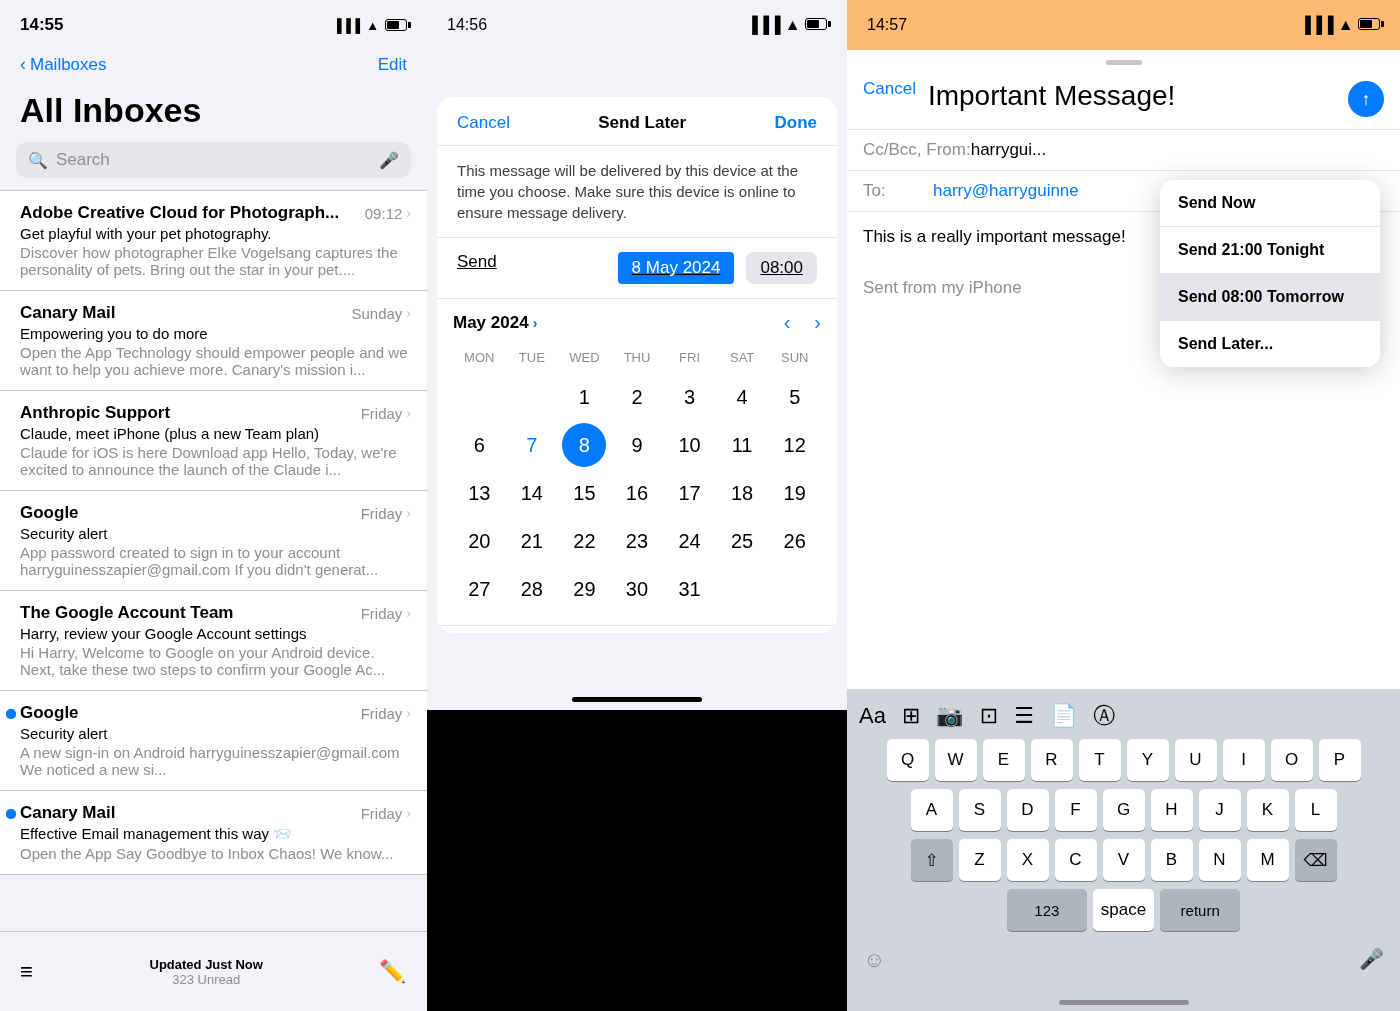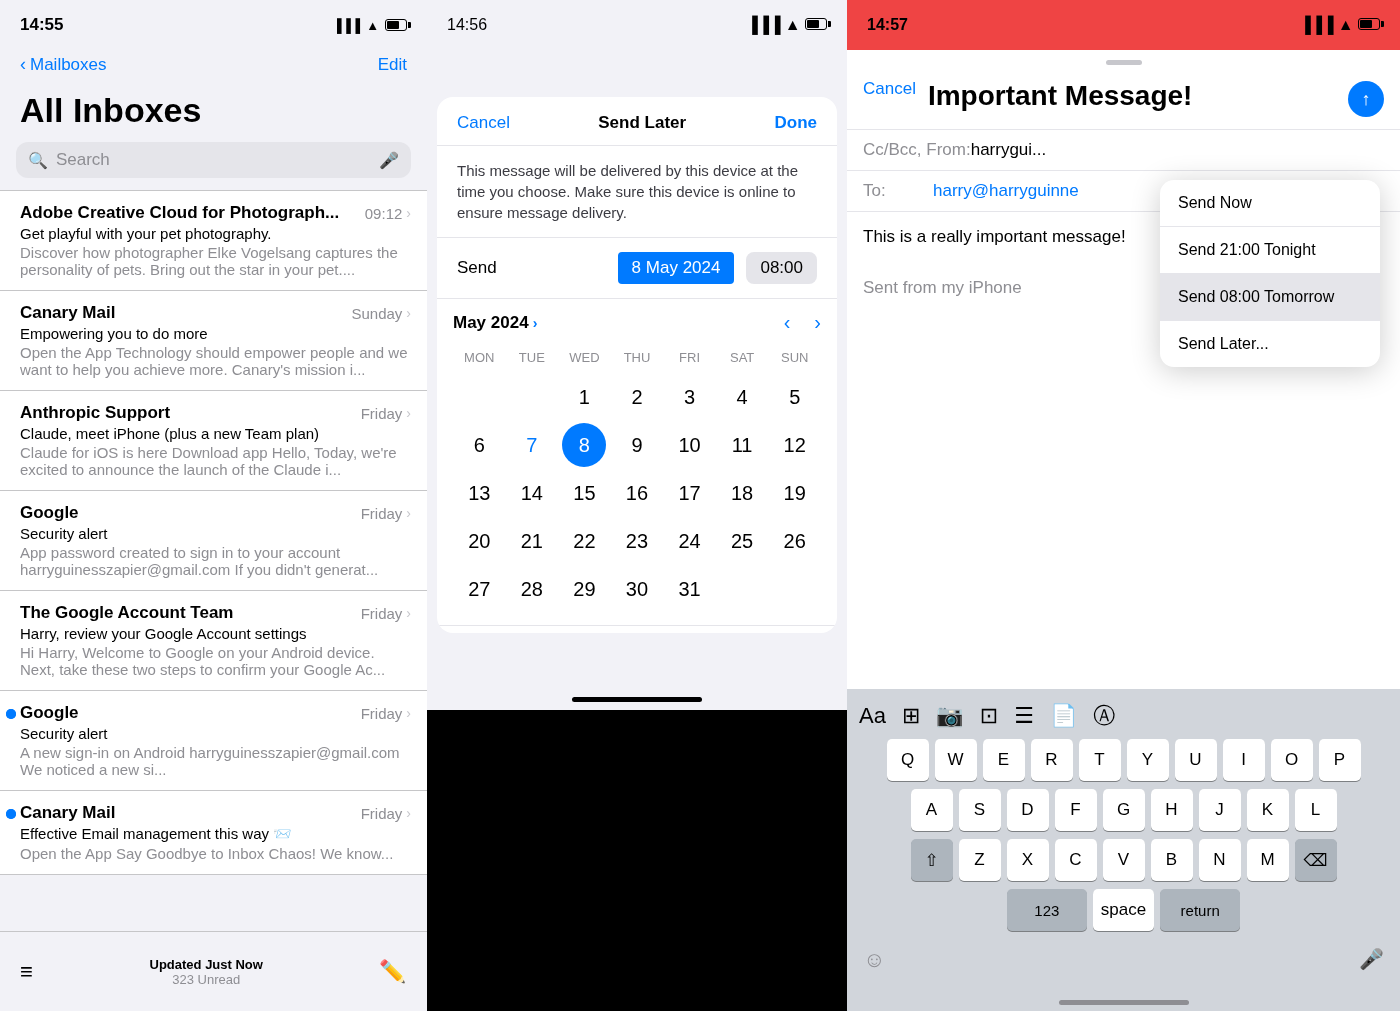--- a/index.html
+++ b/index.html
@@ -248,24 +248,25 @@
     .modal-description {
       padding: 14px 20px;
       font-size: 15px;
       color: #3c3c43;
       line-height: 1.4;
       border-bottom: 0.5px solid #e5e5ea;
     }
 
     .send-row {
       display: flex;
-      align-items: center;
+      align-items: flex-start;
       padding: 14px 20px;
       gap: 12px;
       border-bottom: 0.5px solid #e5e5ea;
+      text-decoration: underline;
     }
     .send-row .send-label {
       font-size: 17px;
       color: #000;
       flex: 1;
     }
     .date-pill {
       background: #007aff;
       color: #fff;
       padding: 6px 14px;
@@ -380,22 +381,21 @@
       display: flex;
       flex-direction: column;
     }
 
     .p3-status-bar {
       height: 50px;
       display: flex;
       align-items: center;
       justify-content: space-between;
       padding: 0 20px;
-      background: #ef4444;
-      font-weight: bold;
+      background: #fdba74;
     }
 
     .compose-sheet {
       background: #fff;
       border-radius: 16px 16px 0 0;
       flex: 1;
       display: flex;
       flex-direction: column;
       overflow: hidden;
       margin: 0;
@@ -418,21 +418,21 @@
     .compose-cancel {
       color: #007aff;
       font-size: 17px;
     }
     .compose-title-area {
       flex: 1;
       padding: 0 12px;
     }
     .compose-title {
       font-size: 28px;
-      font-weight: 700;
+      font-weight: 400;
       color: #000;
       line-height: 1.2;
     }
     .compose-send-btn {
       width: 36px;
       height: 36px;
       background: #007aff;
       border-radius: 50%;
       display: flex;
       align-items: center;
@@ -487,20 +487,21 @@
       width: 220px;
       overflow: hidden;
       z-index: 100;
     }
     .dropdown-item {
       padding: 14px 18px;
       font-size: 16px;
       color: #000;
       border-bottom: 0.5px solid #e5e5ea;
       cursor: pointer;
+      font-weight: bold;
     }
     .dropdown-item:last-child {
       border-bottom: none;
     }
     .dropdown-item.highlighted {
       background: #e5e5ea;
     }
 
     
     .keyboard-area {

